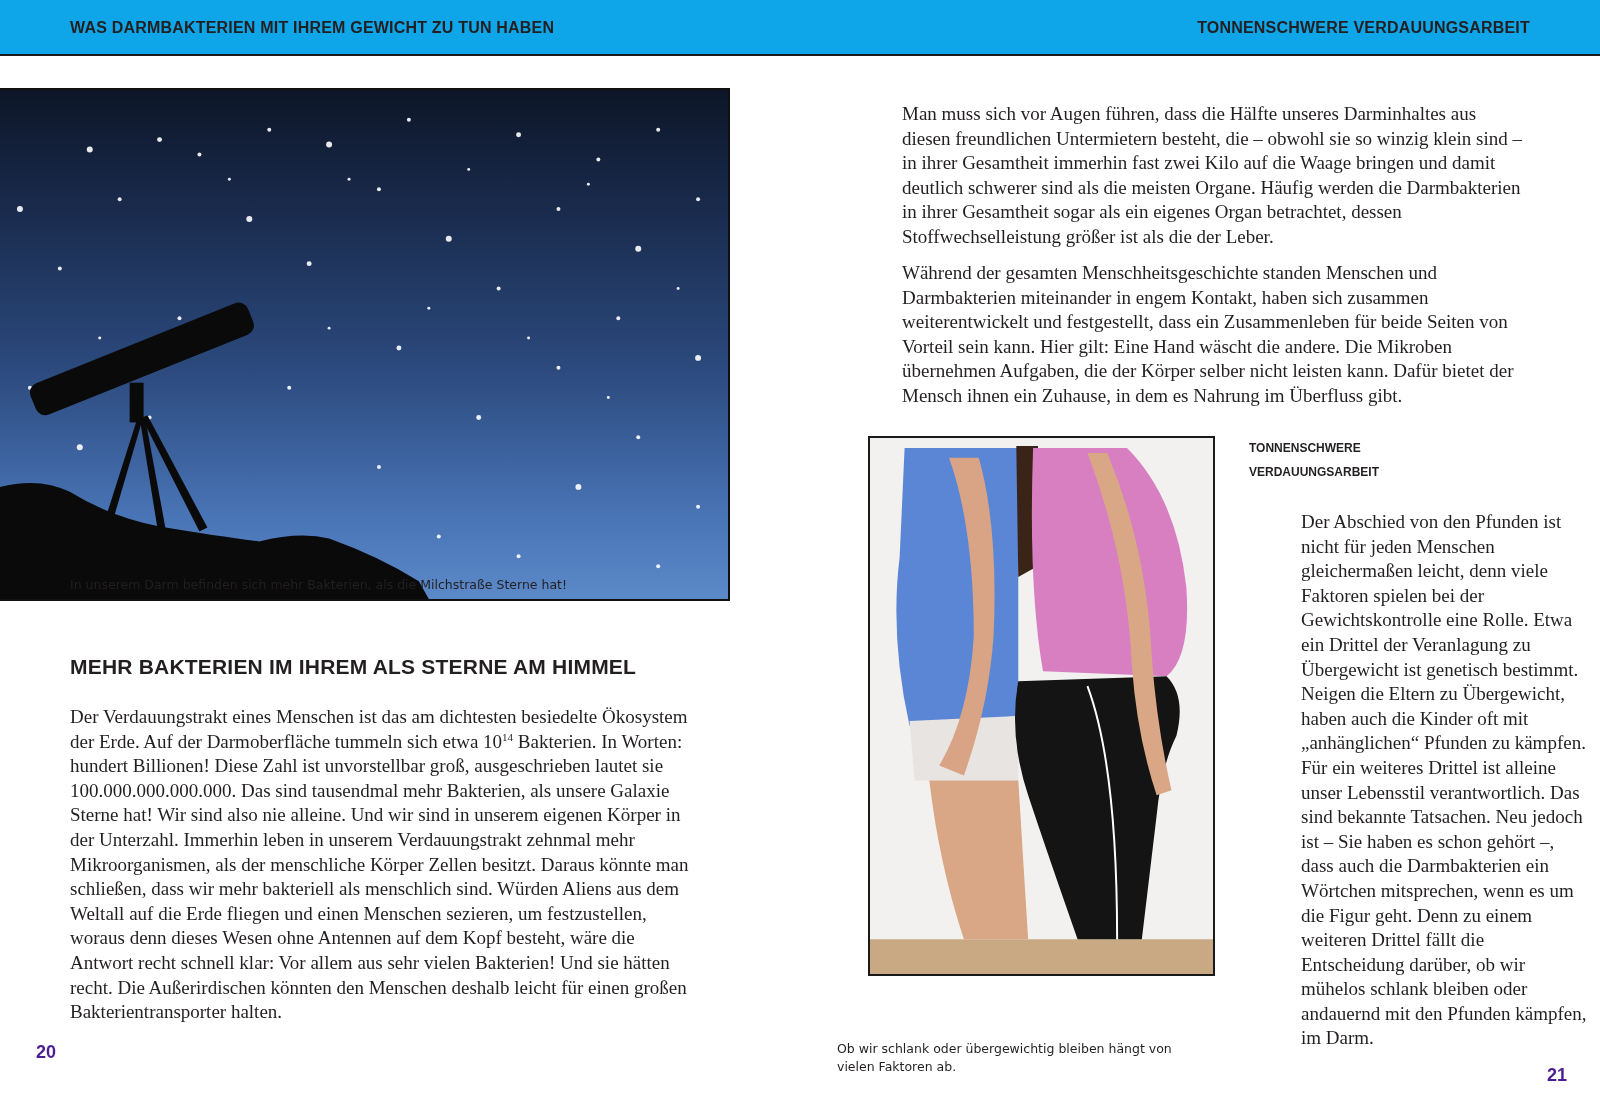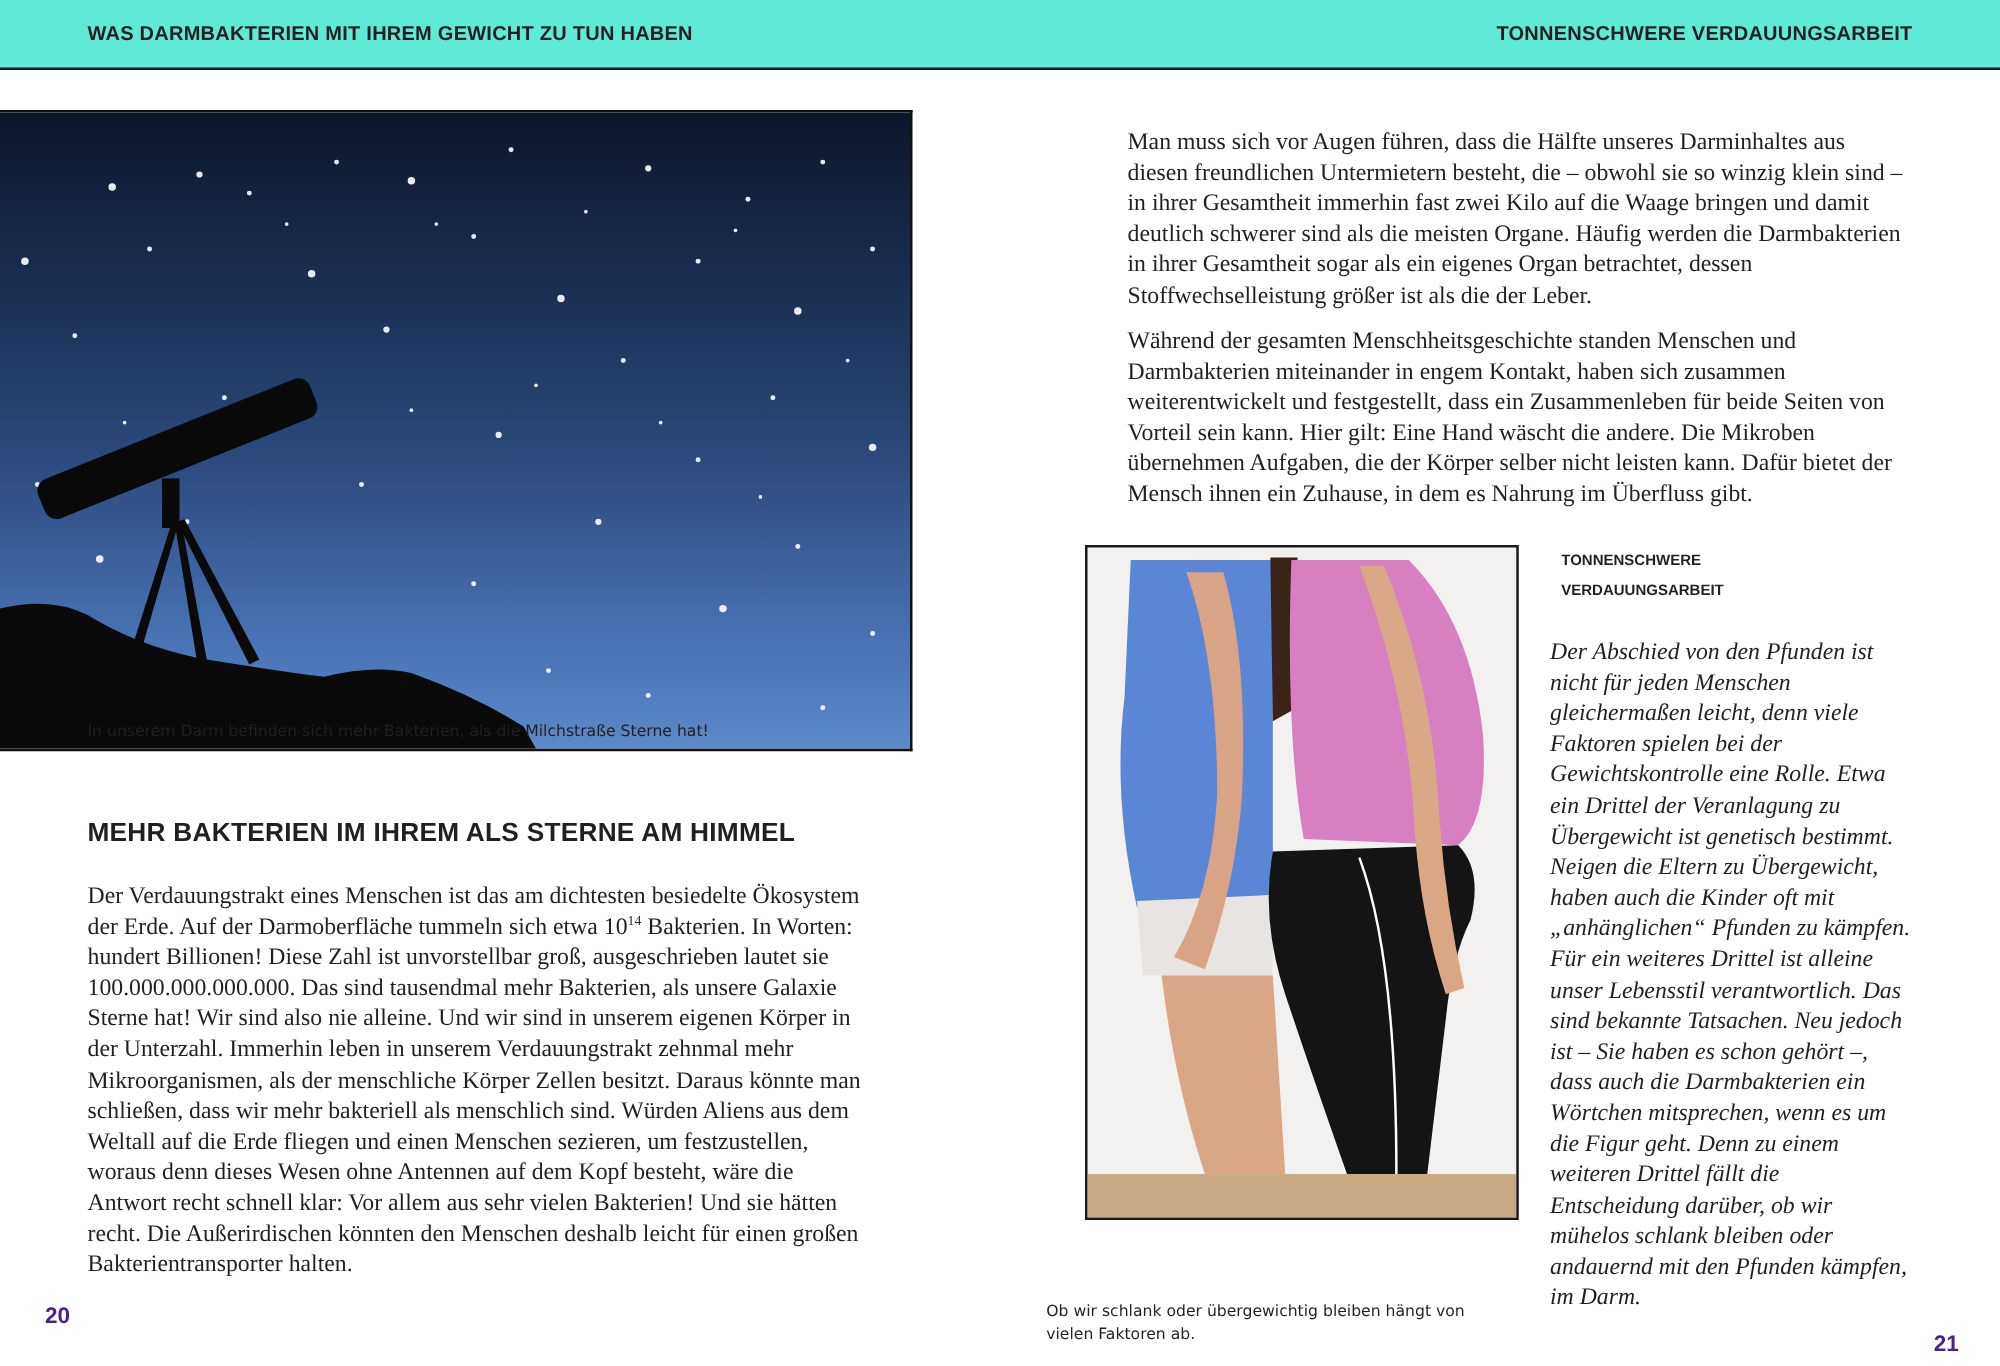--- a/index.html
+++ b/index.html
@@ -1,21 +1,21 @@
 <!DOCTYPE html>
 <html><head>
   <meta charset="utf-8">
   <style>
     * { box-sizing: border-box; margin: 0; padding: 0; }
     html, body { width: 1600px; height: 1093px; background: #ffffff; overflow: hidden; }
     body { position: relative; font-family: "DejaVu Serif", serif; color: #231f20; }
 
     .header-bar {
       position: absolute; left: 0; top: 0; width: 1600px; height: 56px;
-      background: #5eead4;
+      background: #0ea5e9;
       border-bottom: 2px solid #1a1a1a;
     }
     .running-head {
       position: absolute; top: 19px;
       font-family: "Liberation Sans", sans-serif; font-weight: bold;
       font-size: 16px; letter-spacing: 0.2px; color: #231f20;
     }
     .running-head.left { left: 70px; }
     .running-head.right { right: 70px; }
 
@@ -44,21 +44,21 @@
     .section-heading.right { left: 1249px; top: 436px; font-size: 12px; line-height: 24px; width: 280px; }
 
     .body-text {
       position: absolute;
       font-family: "Liberation Serif", serif;
       font-size: 19px; line-height: 24.6px; color: #231f20;
     }
     .body-text.left-col { left: 70px; top: 705px; width: 625px; }
     .body-text.right-top-1 { left: 902px; top: 90px; width: 625px; margin-top: 12px; }
     .body-text.right-top-2 { left: 902px; top: 261px; width: 625px; }
-    .body-text.narrow { left: 1240px; top: 510px; width: 290px; font-style: italic; }
+    .body-text.narrow { left: 1301px; top: 510px; width: 290px; }
     .body-text sup { font-size: 11px; vertical-align: 7px; line-height: 0; }
 
     .photo-figure {
       position: absolute; left: 868px; top: 436px; width: 347px; height: 540px;
       border: 2px solid #1a1a1a; background: #f2f1ef; overflow: hidden;
     }
     .photo-figure svg { position: absolute; left: 0; top: 0; width: 100%; height: 100%; }
 
     .page-number {
       position: absolute; top: 1042px;

